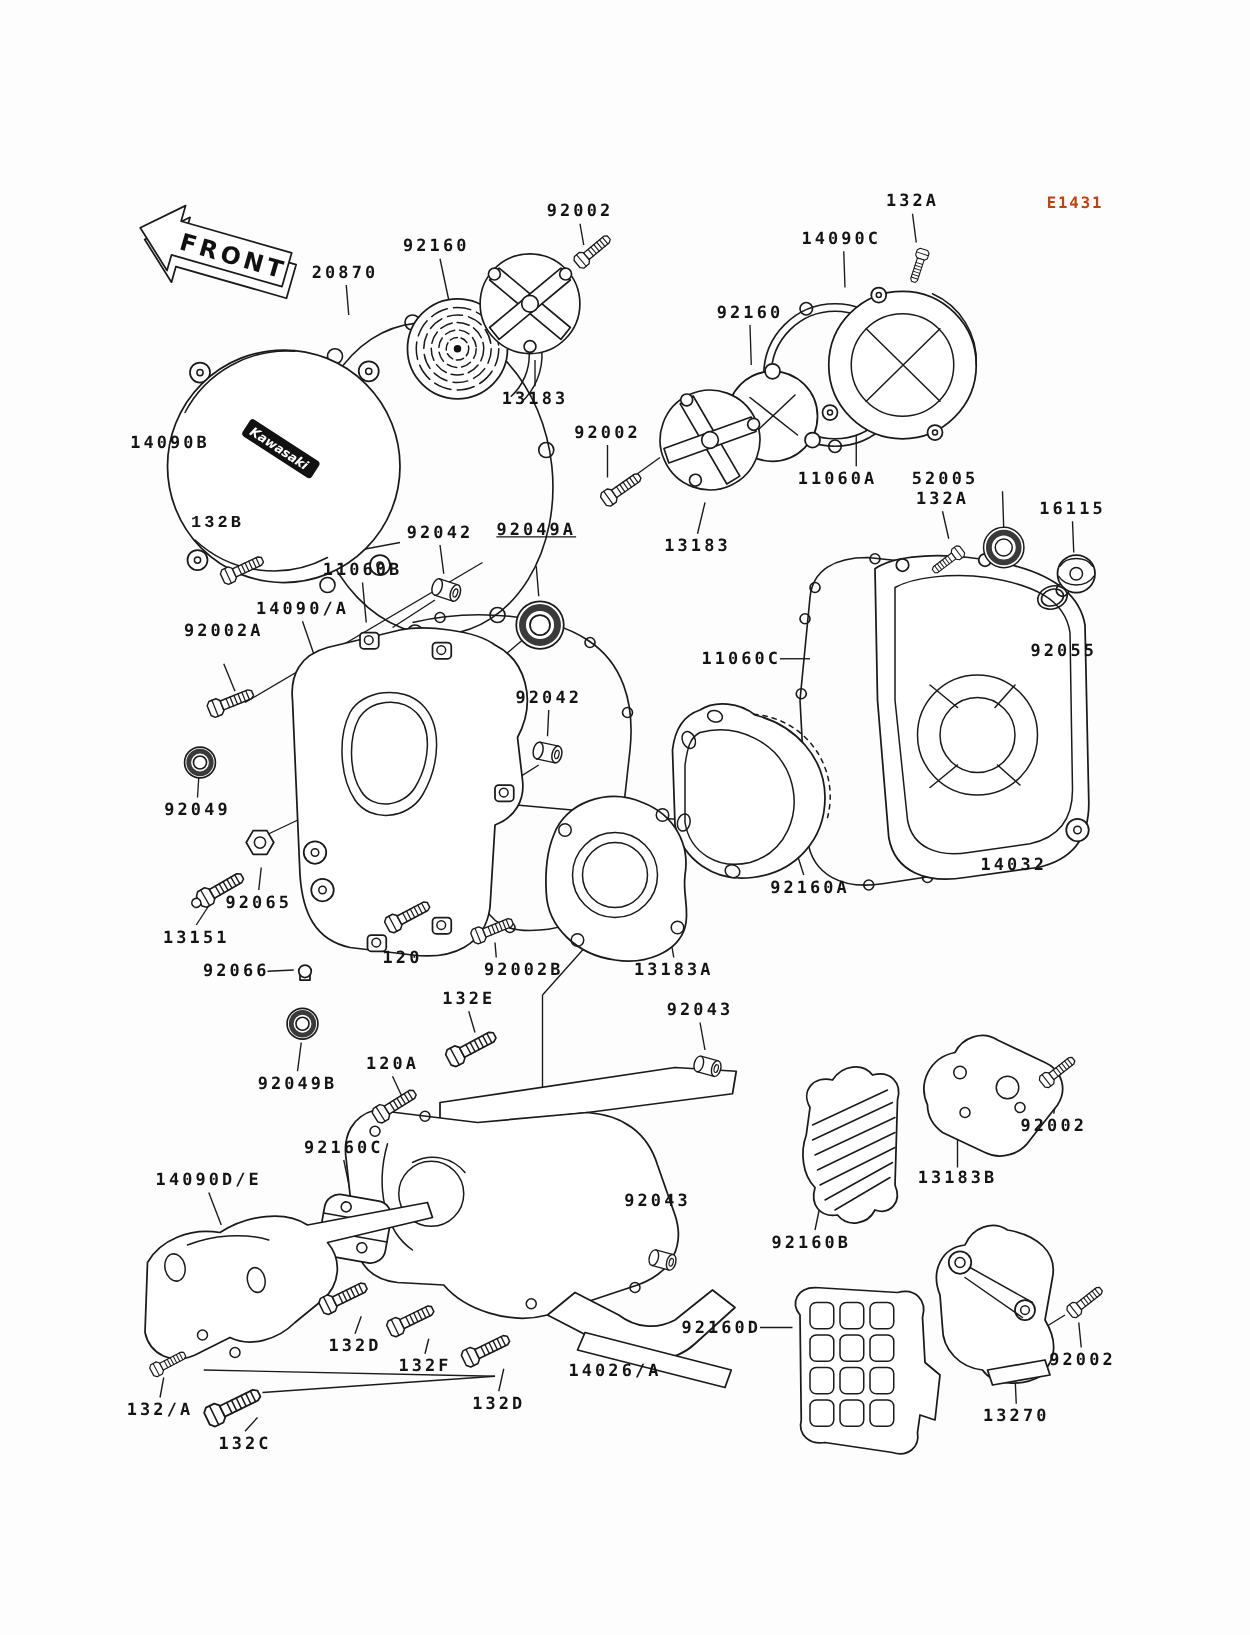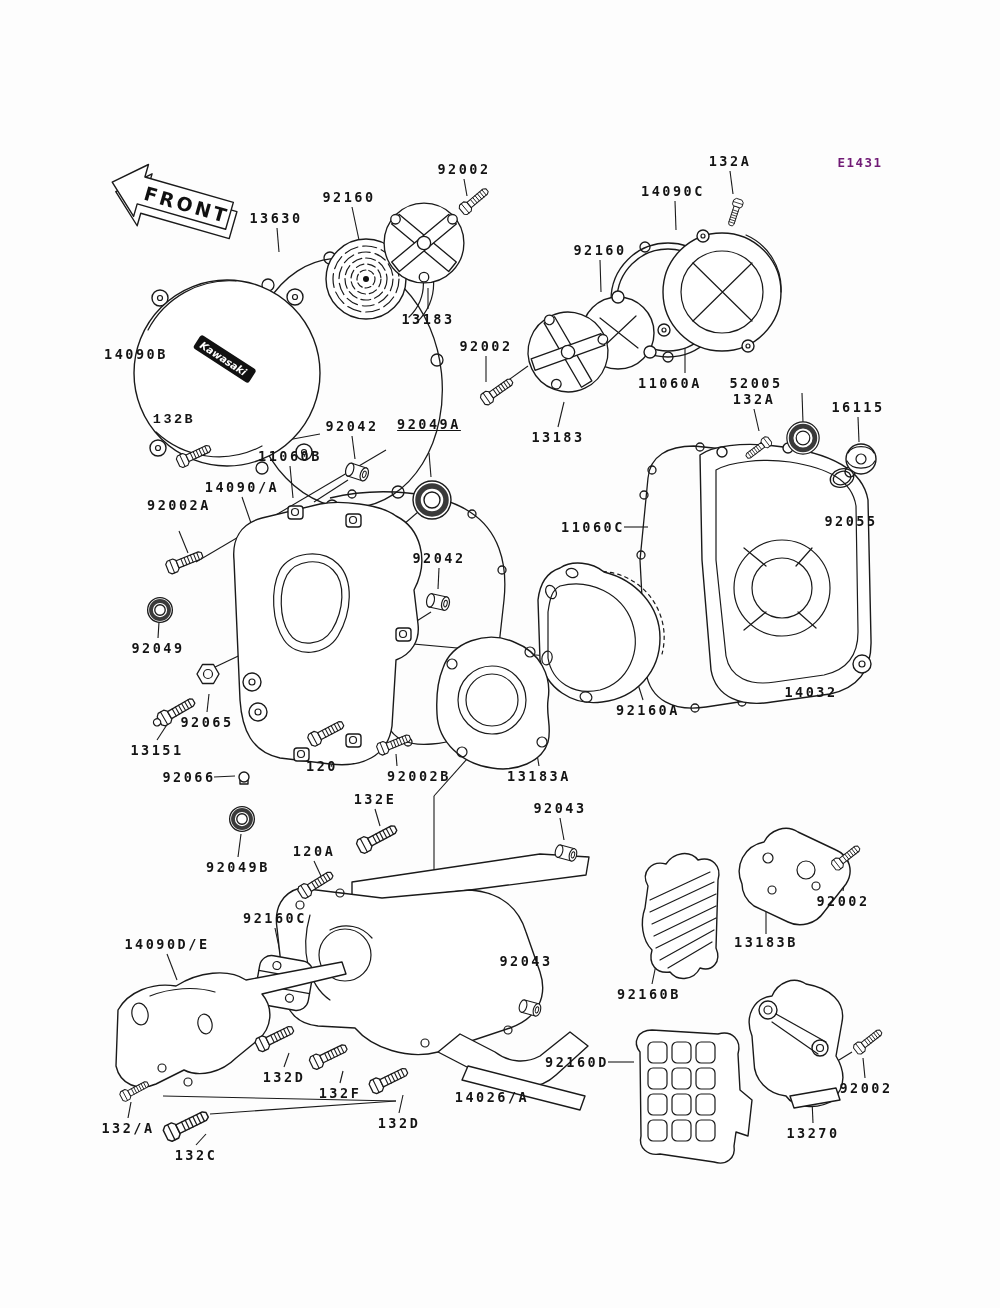--- a/index.html
+++ b/index.html
@@ -8,21 +8,21 @@
   #art{position:absolute;left:0;top:0;}
   .pt{fill:#fff;stroke:#1a1a1a;stroke-width:1.4;stroke-linejoin:round;stroke-linecap:round;}
   .ln{fill:none;stroke:#1a1a1a;stroke-width:1.2;stroke-linejoin:round;stroke-linecap:round;}
   .gk{fill:none;stroke:#1a1a1a;stroke-width:1.3;stroke-linejoin:round;}
   .ld{stroke:#1a1a1a;stroke-width:1.1;}
   .dk{fill:none;stroke:#3a3a3a;}
   #labels-layer{position:absolute;left:0;top:0;width:100%;height:100%;}
   .part-label{position:absolute;transform:translate(-50%,-50%);
       font:bold 13.5px "DejaVu Sans Mono", monospace;letter-spacing:2.5px;color:#141414;white-space:nowrap;}
   .code-label{position:absolute;transform:translate(-50%,-50%);
-      font:bold 12.5px "DejaVu Sans Mono", monospace;letter-spacing:1.5px;color:#701a75;}
+      font:bold 12.5px "DejaVu Sans Mono", monospace;letter-spacing:1.5px;color:#c2410c;}
   .front-text{font:bold 19px "DejaVu Sans", sans-serif;letter-spacing:3px;fill:#111;}
   .logo-text{font:italic bold 10px "DejaVu Sans", sans-serif;fill:#fff;}
 </style>
 </head>
 <body>
 
 <div id="page">
 
 <svg id="art" width="1000" height="1308" viewBox="0 0 1000 1308">
   <defs>
@@ -446,21 +446,21 @@
   </g>
 </svg>
 
 <div id="labels-layer">
   <span class="code-label" style="left:860px;top:162px;">E1431</span>
 
 <span class="part-label" style="left: 464px; top: 169px;">92002</span>
       <span class="part-label" style="left: 730px; top: 161px;">132A</span>
       <span class="part-label" style="left: 673px; top: 191px;">14090C</span>
       <span class="part-label" style="left: 349px; top: 197px;">92160</span>
-      <span class="part-label" style="left: 276px; top: 218px;">13630</span>
+      <span class="part-label" style="left: 276px; top: 218px;">20870</span>
       <span class="part-label" style="left: 600px; top: 250px;">92160</span>
       <span class="part-label" style="left: 428px; top: 319px;">13183</span>
       <span class="part-label" style="left: 136px; top: 354px;">14090B</span>
       <span class="part-label" style="left: 486px; top: 346px;">92002</span>
       <span class="part-label" style="left: 670px; top: 383px;">11060A</span>
       <span class="part-label" style="left: 756px; top: 383px;">52005</span>
       <span class="part-label" style="left: 754px; top: 399px;">132A</span>
       <span class="part-label" style="left: 858px; top: 407px;">16115</span>
       <span class="part-label" style="left: 174px; top: 419px; font-family: Liberation Mono, monospace;">132B</span>
       <span class="part-label" style="left: 352px; top: 426px;">92042</span>

